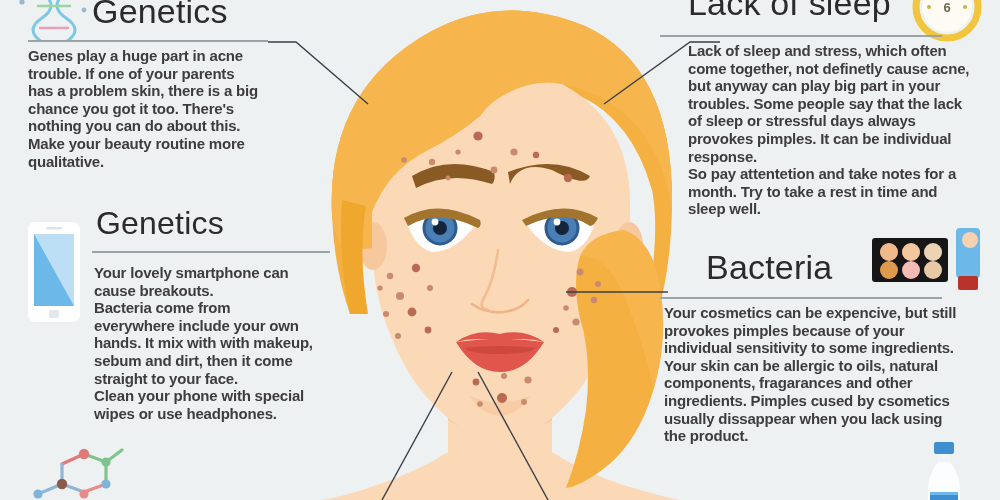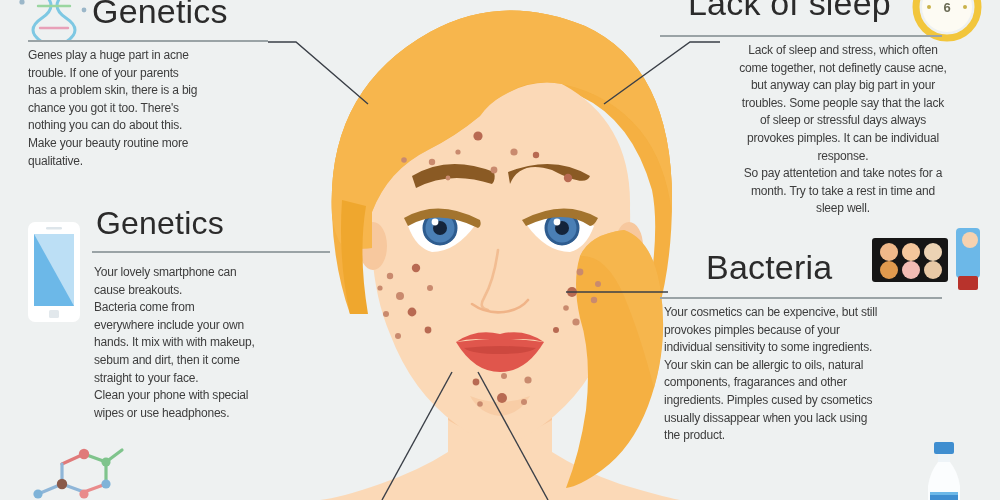--- a/index.html
+++ b/index.html
@@ -19,22 +19,22 @@
     color:#2b2b2b;
     letter-spacing:.2px;
     white-space:nowrap;
   }
   .rule{position:absolute;height:2px;background:#9aa3a6;}
 
   
   .sec-body{
     position:absolute;
     font-family:"Liberation Sans", sans-serif;
-    font-weight:normal;
-    font-size:12px;
+    font-weight:bold;
+    font-size:15px;
     line-height:17.6px;
     color:#3d3d3d;
     white-space:pre-line;
     letter-spacing:-.2px;
   }
 
   
   .leaders{position:absolute;left:0;top:0;width:1000px;height:500px;pointer-events:none;}
 
   
@@ -253,21 +253,21 @@
   <div class="icon-abs" style="left:910px;top:-30px;">
     <svg width="74" height="74" viewBox="0 0 74 74">
       <circle cx="37" cy="37" r="31" fill="none" stroke="#f2c63c" stroke-width="7"></circle>
       <circle cx="37" cy="37" r="25" fill="#fdfbf3"></circle>
       <text x="37" y="42" font-family="Liberation Sans, sans-serif" font-size="13" font-weight="bold" fill="#6b6b55" text-anchor="middle">6</text>
       <circle cx="19" cy="37" r="2" fill="#c9b24a"></circle>
       <circle cx="55" cy="37" r="2" fill="#c9b24a"></circle>
     </svg>
   </div>
   <div class="rule" style="left:660px;top:35px;width:282px;"></div>
-  <div class="sec-body" style="left:688px;top:42px;width:310px;text-align:center;">Lack of sleep and stress, which often
+  <div class="sec-body" style="left:688px;top:42px;width:310px;">Lack of sleep and stress, which often
 come together, not definetly cause acne,
 but anyway can play big part in your
 troubles. Some people say that the lack
 of sleep or stressful days always
 provokes pimples. It can be individual
 response.
 So pay attentetion and take notes for a
 month. Try to take a rest in time and
 sleep well.</div>
 

